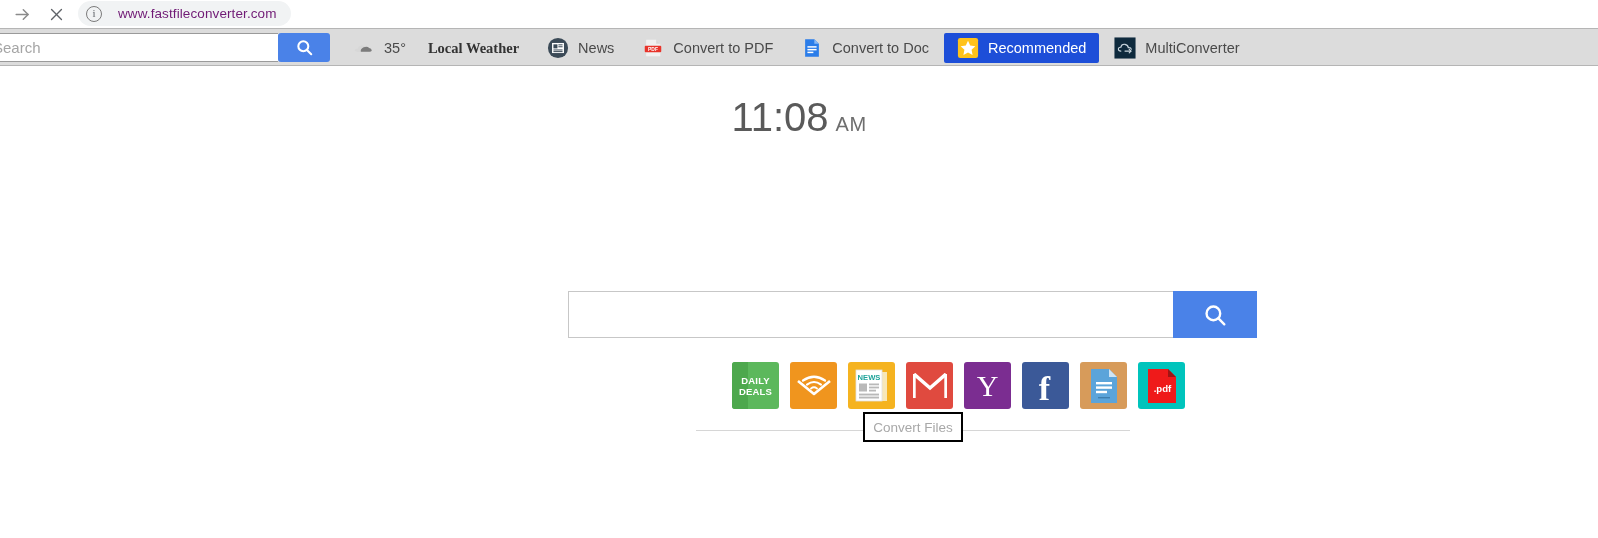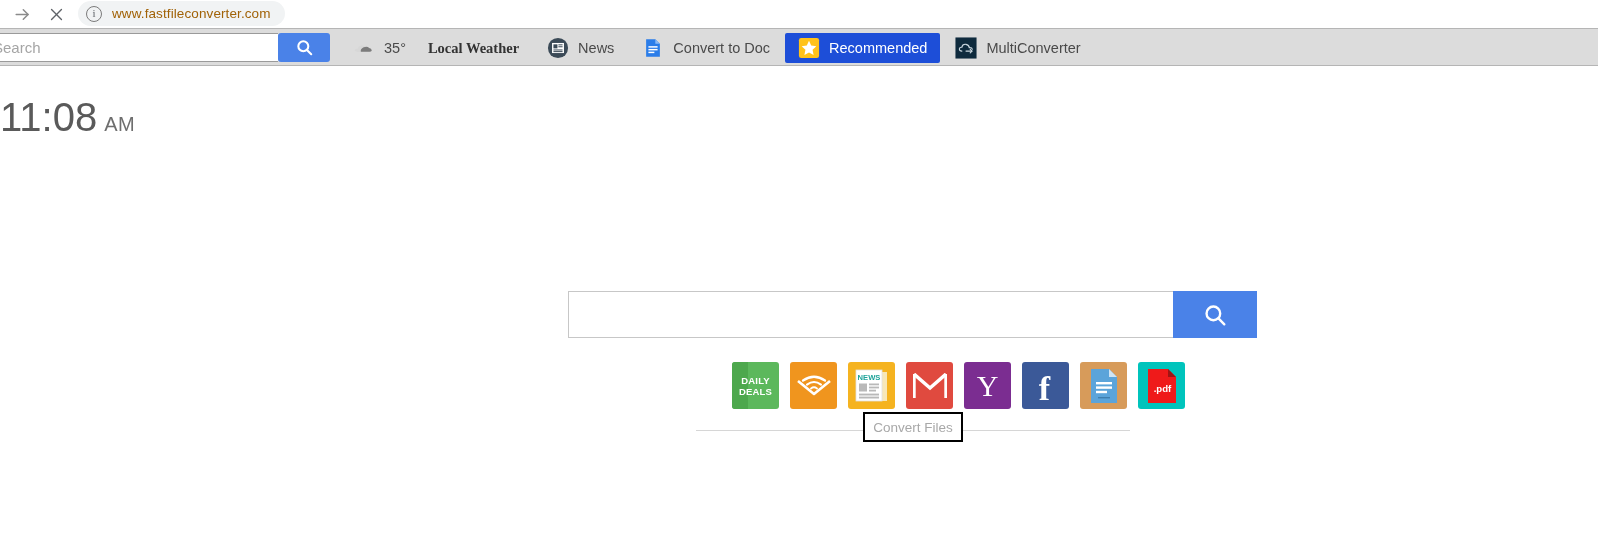--- a/index.html
+++ b/index.html
@@ -37,22 +37,23 @@
   #omnibox .info-ico {
     width: 16px; height: 16px; border-radius: 50%;
     border: 1.3px solid #7b7b7b;
     color: #5f6368;
     font-size: 11px; line-height: 13px; text-align: center;
     font-family: "Liberation Serif", serif;
     margin-right: 10px;
     flex: none;
   }
   #omnibox .url {
-    font-size: 13.5px; color: #a16207; white-space: nowrap;
+    font-size: 13.5px; color: #701a75; white-space: nowrap;
     letter-spacing: 0.1px;
+    margin-left: 6px;
   }
 
   
   #ext-toolbar {
     position: absolute; left: 0; top: 28px;
     width: 1598px; height: 38px;
     background: #dcdcdc;
     border-top: 1px solid #b5b5b5;
     border-bottom: 1px solid #b5b5b5;
     display: flex; align-items: center;
@@ -116,21 +117,21 @@
 
   
   #page {
     position: absolute; left: 0; top: 67px;
     width: 1598px; height: 471px;
     background: #ffffff;
   }
 
   #clock {
     position: absolute; left: 0; top: 28px; width: 1598px;
-    text-align: left;
+    text-align: center;
     color: #5a5a5a;
   }
   #clock .time {
     font-size: 40px;
     font-weight: 300;
     letter-spacing: 0px;
     font-family: "Liberation Sans", sans-serif;
   }
   #clock .meridiem {
     font-size: 20px;
@@ -264,20 +265,31 @@
           <rect x="7" y="8" width="4.4" height="4.4" fill="#3b4a57"></rect>
           <rect x="12.4" y="8" width="4.6" height="1.1" fill="#3b4a57"></rect>
           <rect x="12.4" y="10.1" width="4.6" height="1.1" fill="#3b4a57"></rect>
           <rect x="7" y="13.6" width="10" height="1.1" fill="#3b4a57"></rect>
           <rect x="7" y="15.4" width="10" height="1.1" fill="#3b4a57"></rect>
         </svg>
       </span>
       <span class="lbl">News</span>
     </div>
 
+    <div class="ext-item">
+      <span class="ico">
+        <svg width="22" height="22" viewBox="0 0 24 24">
+          <path d="M4.5 3 h11 L20 7.4 V21 H4.5 Z" fill="#f1f1f1"></path>
+          <path d="M15.5 3 L20 7.4 h-4.5 Z" fill="#d8d8d8"></path>
+          <rect x="3" y="9.5" width="18" height="7" rx="1" fill="#e8342b"></rect>
+          <text x="12" y="15" font-size="5.4" font-weight="bold" fill="#fff" text-anchor="middle" font-family="Liberation Sans, sans-serif">PDF</text>
+        </svg>
+      </span>
+      <span class="lbl">Convert to PDF</span>
+    </div>
 
     <div class="ext-item">
       <span class="ico">
         <svg width="22" height="22" viewBox="0 0 24 24">
           <path d="M4.5 2.5 h10 L19.5 7.4 V21.5 H4.5 Z" fill="#2b7de9"></path>
           <path d="M14.5 2.5 L19.5 7.4 h-5 Z" fill="#8ab9f4"></path>
           <rect x="7" y="10" width="10" height="1.6" fill="#ffffff"></rect>
           <rect x="7" y="13" width="10" height="1.6" fill="#ffffff"></rect>
           <rect x="7" y="16" width="6.5" height="1.6" fill="#ffffff"></rect>
         </svg>

